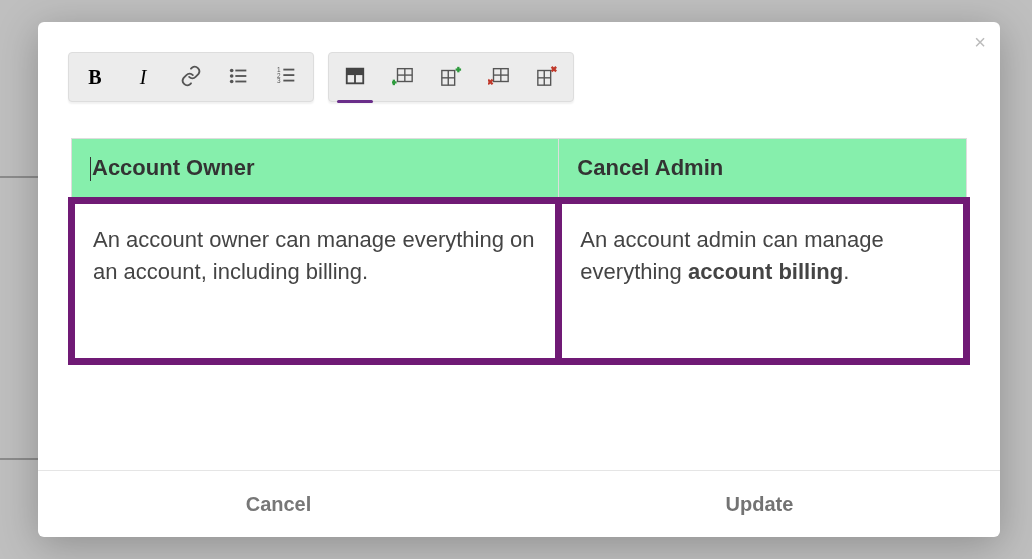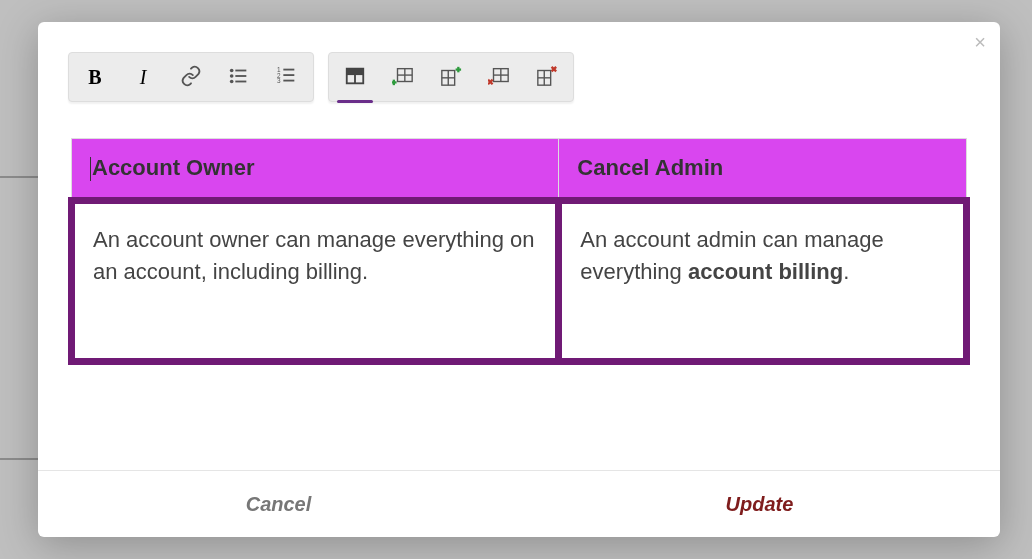--- a/index.html
+++ b/index.html
@@ -14,27 +14,27 @@
   .modal .close{position:absolute;top:10px;right:14px;color:#bbb;font-size:20px;line-height:1;cursor:pointer;}
   .toolbar-row{display:flex;gap:14px;padding:30px 30px 0 30px;}
   .toolbar{display:flex;background:#ececec;border:1px solid #ddd;border-radius:4px;padding:4px 2px;box-shadow:0 2px 2px rgba(0,0,0,0.06);}
   .tool-btn{width:48px;height:40px;display:flex;align-items:center;justify-content:center;border:none;background:transparent;cursor:pointer;position:relative;}
   .tool-btn.active::after{content:"";position:absolute;left:6px;right:6px;bottom:-6px;height:3px;background:#6a2e8a;border-radius:2px;}
   .tool-btn svg{width:22px;height:22px;}
   .tool-btn .bold-g{font-weight:700;font-size:20px;font-family:Georgia,serif;}
   .tool-btn .ital-g{font-style:italic;font-size:20px;font-family:Georgia,serif;}
   .editor-body{padding:36px 30px 0 30px;}
   table.roles{width:100%;border-collapse:collapse;border:1px solid #ddd;}
-  table.roles th{background:#d946ef;text-align:left;font-weight:700;font-size:22px;color:#333;padding:16px 18px;border:1px solid #ddd;}
+  table.roles th{background:#86efac;text-align:left;font-weight:700;font-size:22px;color:#333;padding:16px 18px;border:1px solid #ddd;}
   table.roles td{font-size:22px;color:#444;padding:20px 18px 70px 18px;border:7px solid #701a75;vertical-align:top;line-height:1.45;}
   .cursor-caret{display:inline-block;width:1px;height:24px;background:#333;vertical-align:middle;margin-right:1px;}
   .modal-footer{position:absolute;left:0;right:0;bottom:0;height:66px;display:flex;border-top:1px solid #e5e5e5;}
-  .modal-footer .fbtn{flex:1;display:flex;align-items:center;justify-content:center;font-size:20px;font-weight:600;cursor:pointer;font-style:italic;}
+  .modal-footer .fbtn{flex:1;display:flex;align-items:center;justify-content:center;font-size:20px;font-weight:600;cursor:pointer;}
   .modal-footer .fbtn.cancel{color:#777;}
-  .modal-footer .fbtn.update{color:#7f1d1d;}
+  .modal-footer .fbtn.update{color:#737373;}
 </style>
 </head>
 <body>
 
 <div class="backdrop">
   <div class="bg-text">
     <div style="height:130px"></div>
     <div>have</div>
     <hr>
     <div class="hdr">Owner</div>

